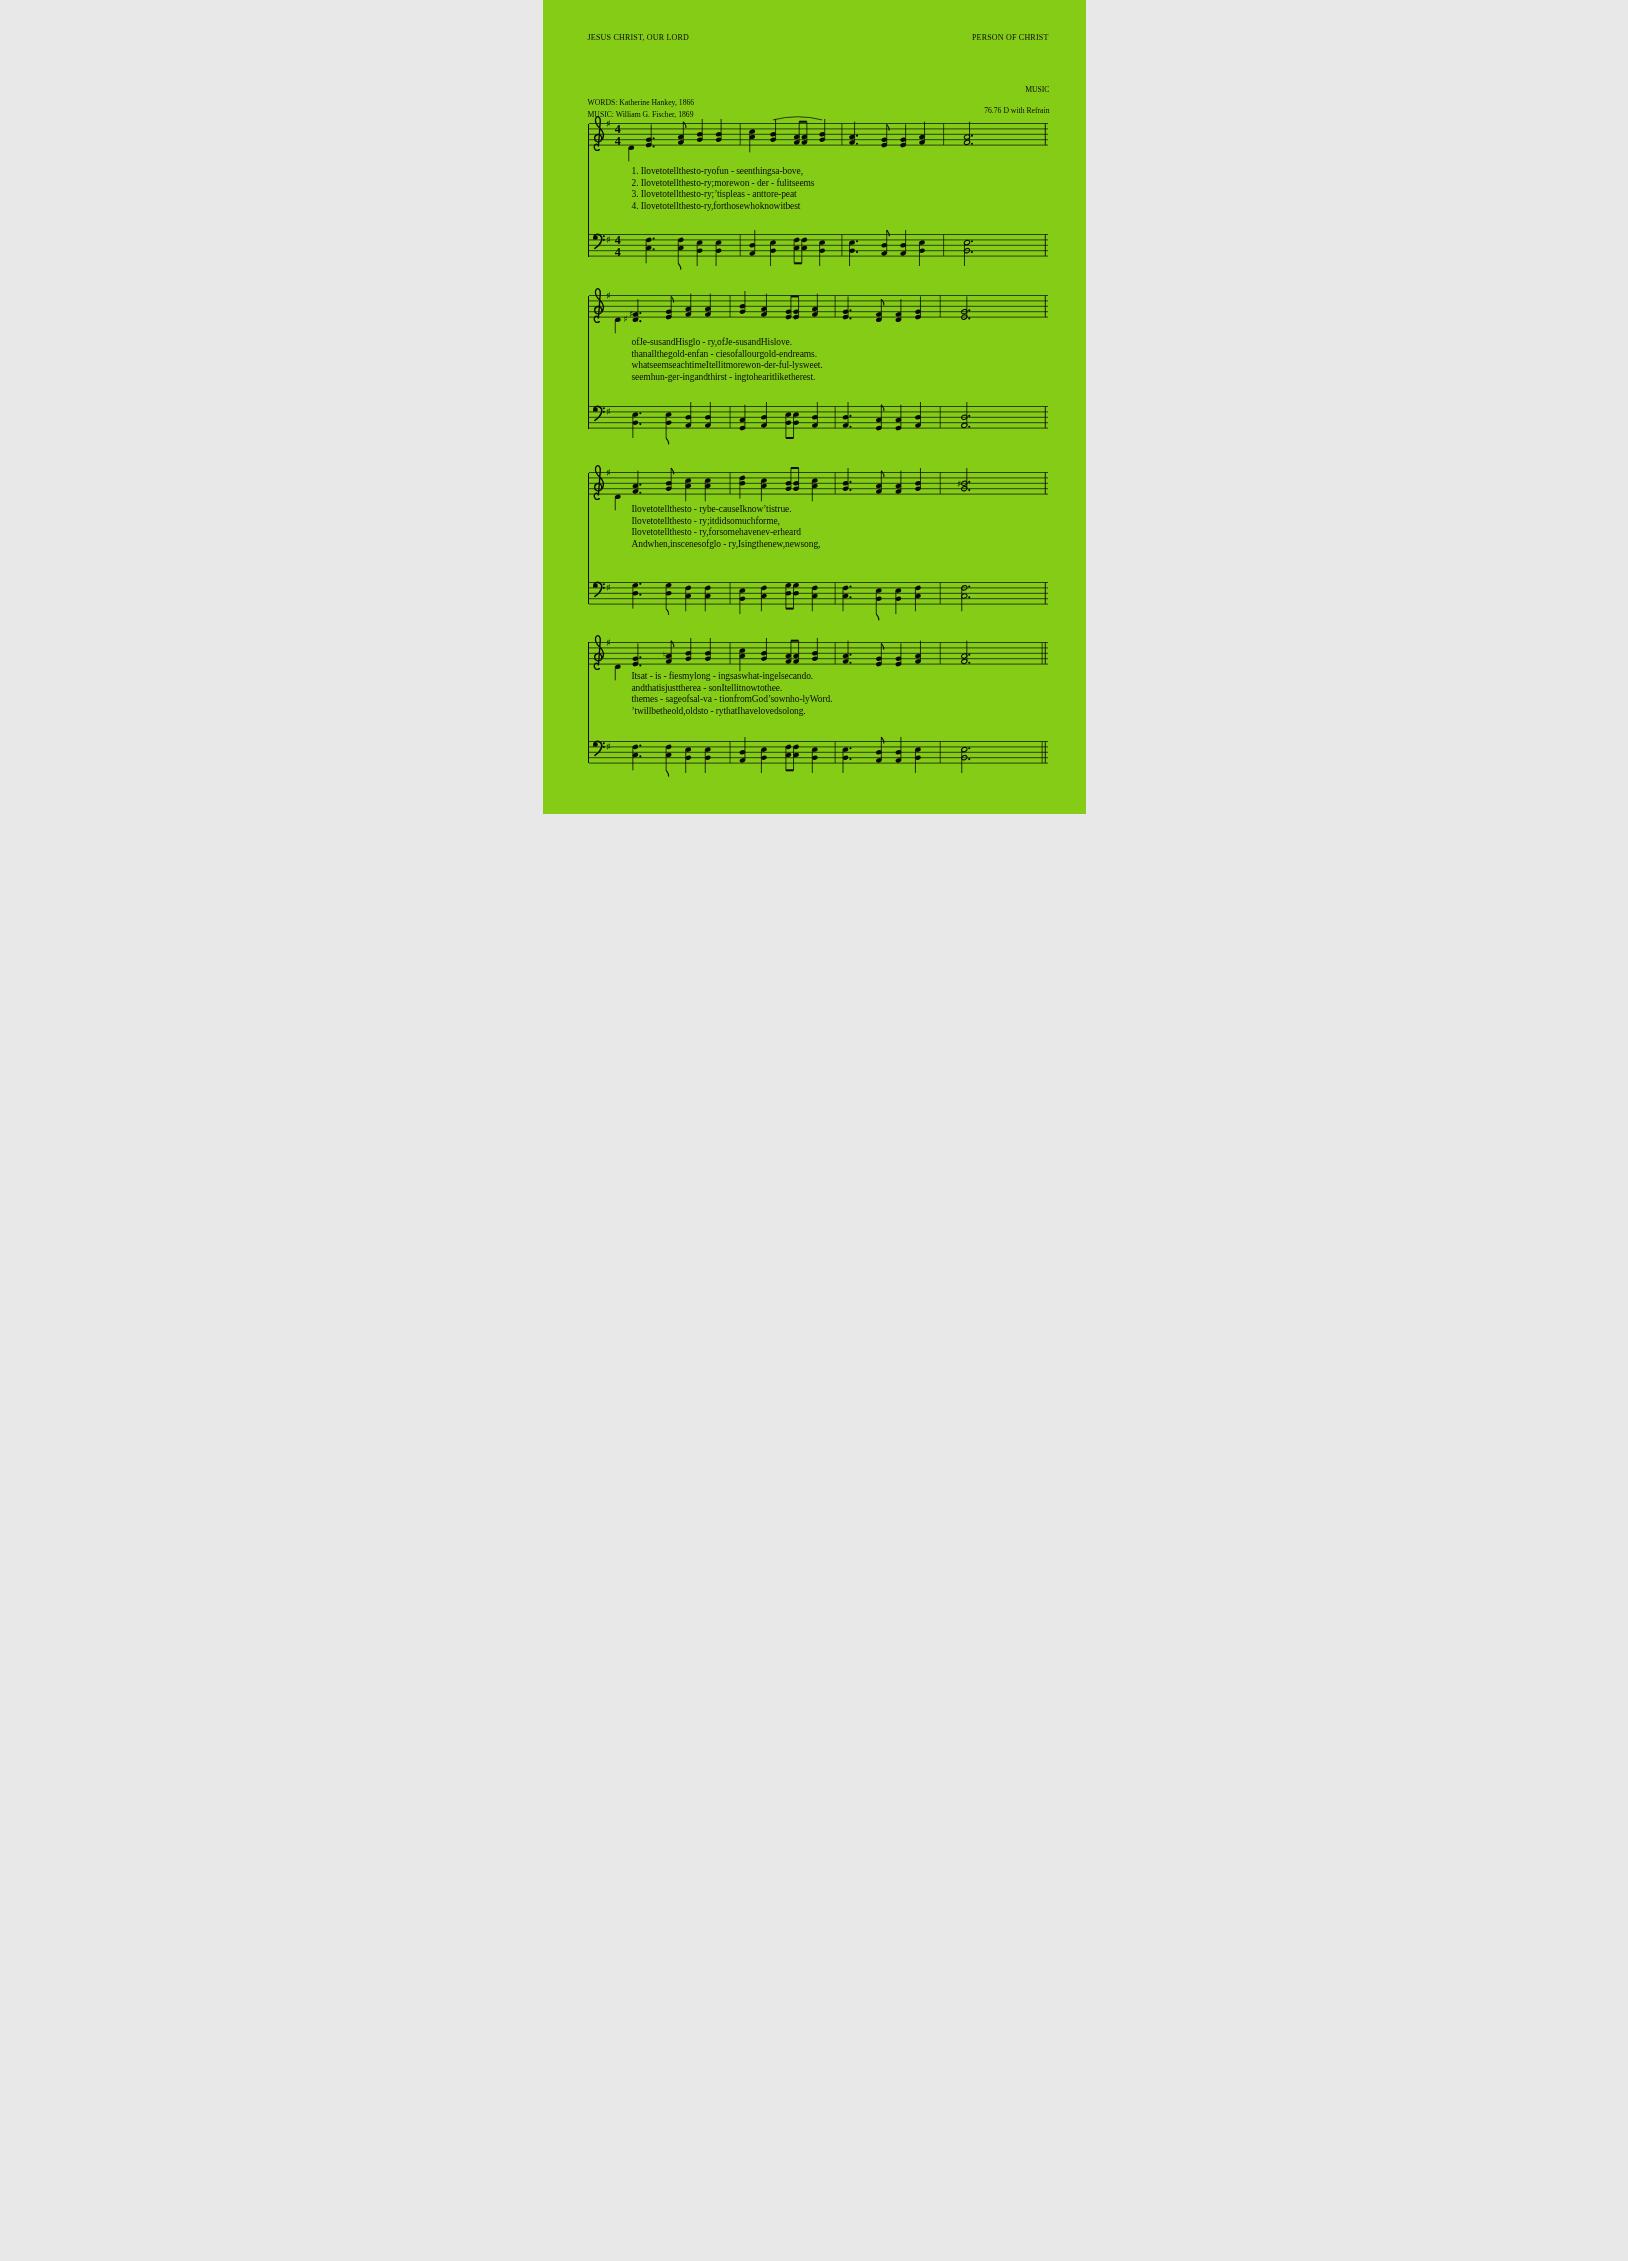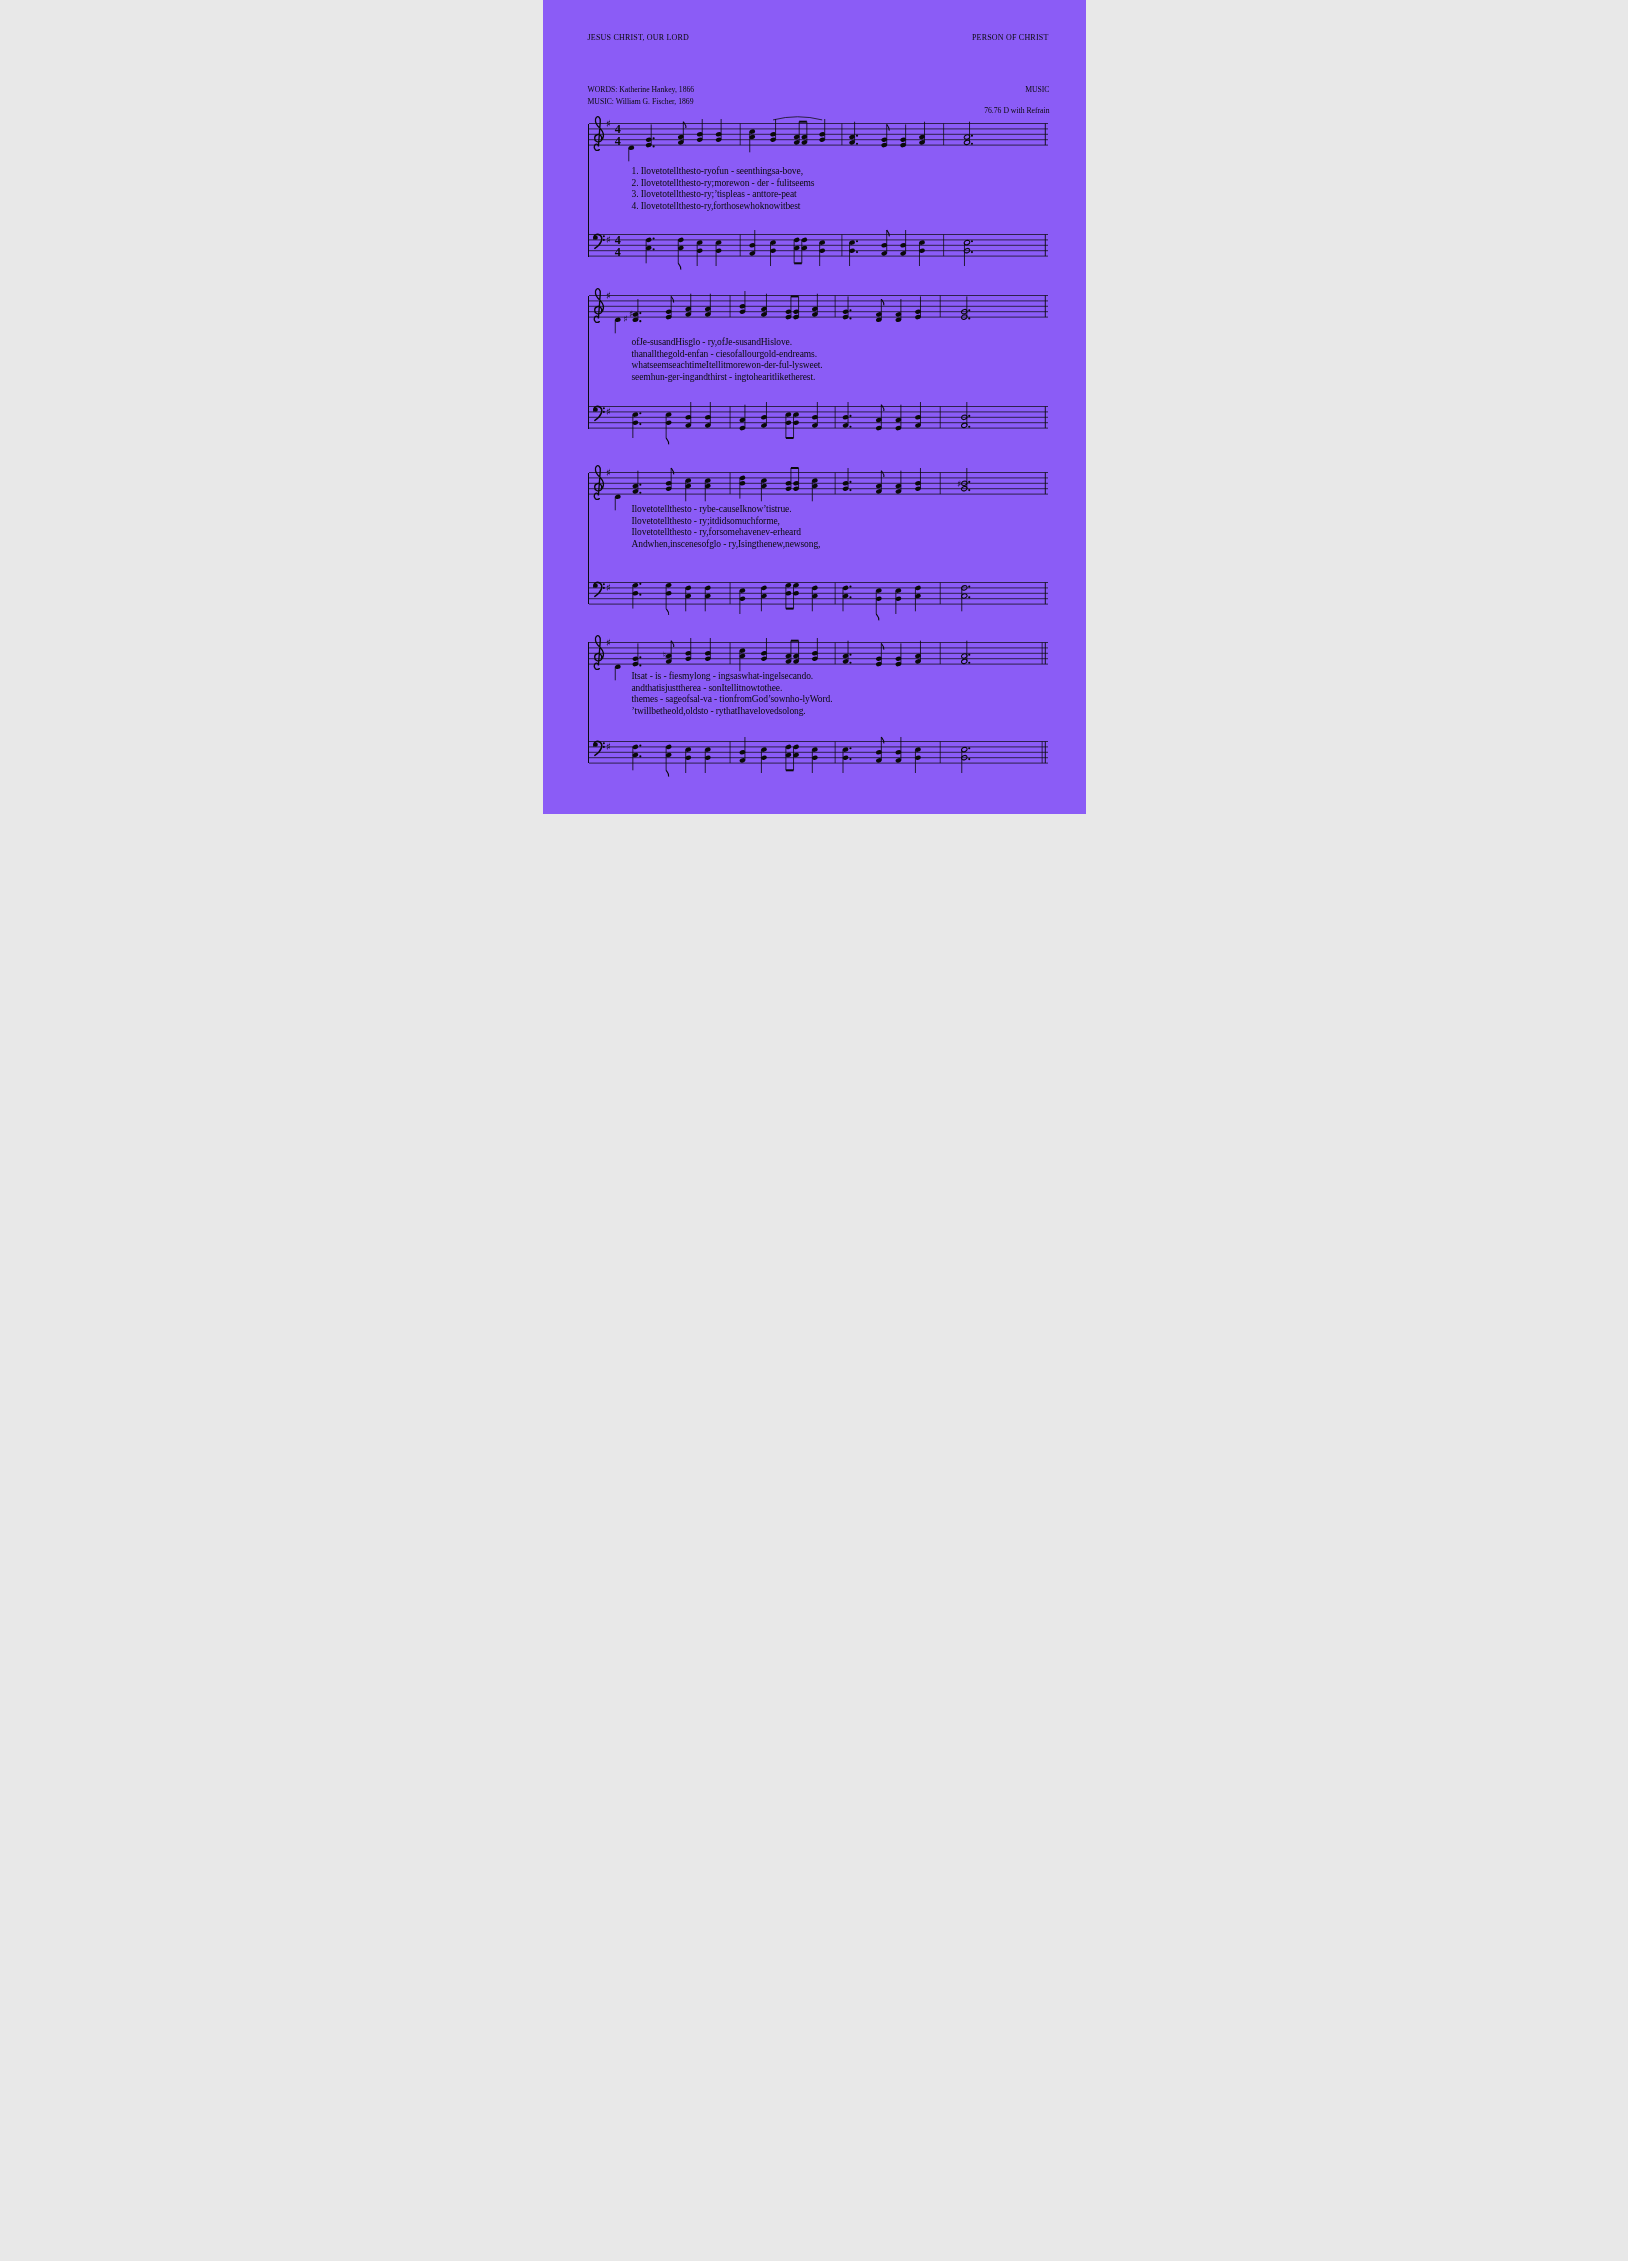--- a/index.html
+++ b/index.html
@@ -1,26 +1,26 @@
 <!DOCTYPE html>
 <html style="font-size:7.2px"><head>
 <meta charset="utf-8">
 <style>
   html,body{margin:0;padding:0;background:#e8e8e8;}
   .page{
-    position:relative;width:543px;height:814px;background:#8b5cf6;
+    position:relative;width:543px;height:814px;background:#84cc16;
     margin:0 auto;font-family:"Liberation Serif", serif;color:#0a0a0a;overflow:hidden;
   }
   .hdr-row{position:absolute;left:45px;top:33px;width:461px;display:flex;
     justify-content:space-between;font-size:8px;letter-spacing:0.2px;}
   .title-row{position:absolute;left:0;top:49px;width:543px;height:32px;}
   .hymn-number{position:absolute;left:45px;top:0;font-size:27px;line-height:28px;}
   .hymn-title{position:absolute;left:0;width:543px;text-align:center;top:4.1px;
     font-size:23.5px;line-height:24.4px;letter-spacing:-0.2px;}
-  .credit-left{position:absolute;left:45px;font-size:7.7px;line-height:9px;}
+  .credit-left{position:absolute;left:45px;font-size:7.7px;line-height:9px;margin-top:13px;}
   .credit-right{position:absolute;right:36px;font-size:7.7px;line-height:9px;text-align:right;}
   .cl1{top:85px}.cl2{top:97px}.cr1{top:85px}.cr2{top:106px}
   .lyrics-block{position:absolute;left:89px;width:407px;}
   .lyric-line{display:flex;justify-content:flex-start;align-items:baseline;
     font-size:9.5px;line-height:11.6px;white-space:pre;letter-spacing:-0.1px;}
   .staff-svg{position:absolute;left:45px;overflow:visible;}
   .sys-connector{position:absolute;left:45px;width:0.7px;background:#0a0a0a;}
   svg line,svg path{stroke:#0a0a0a;}
   svg text{fill:#0a0a0a;}
 </style>

